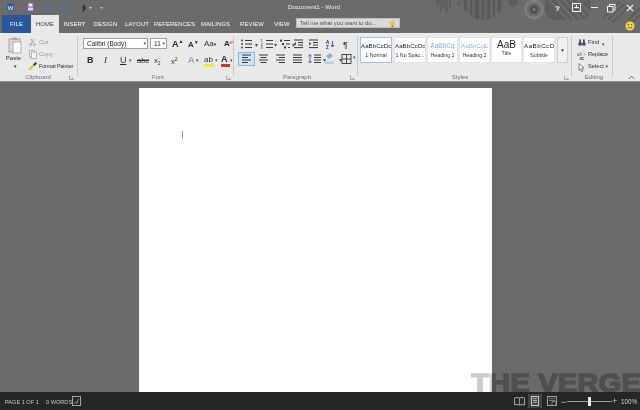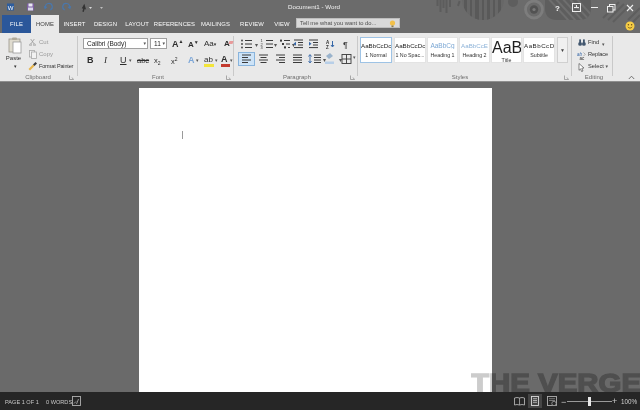--- a/index.html
+++ b/index.html
@@ -331,21 +331,21 @@
     </div>
     <div class="abs" style="left:427px;top:4px;width:31px;height:26px;background:#fff;border:1px solid #e3e3e3;box-sizing:border-box;">
       <div style="font-size:6.5px;color:#7ba7d4;text-align:center;margin-top:4px;white-space:nowrap;overflow:hidden;">AaBbCɡ</div>
       <div style="font-size:5.3px;color:#333;text-align:center;margin-top:3px;white-space:nowrap;overflow:hidden;">Heading 1</div>
     </div>
     <div class="abs" style="left:459px;top:4px;width:31px;height:26px;background:#fff;border:1px solid #e3e3e3;box-sizing:border-box;">
       <div style="font-size:6.2px;color:#8cb2d8;text-align:center;margin-top:4px;white-space:nowrap;overflow:hidden;">AaBbCcE</div>
       <div style="font-size:5.3px;color:#333;text-align:center;margin-top:3px;white-space:nowrap;overflow:hidden;">Heading 2</div>
     </div>
     <div class="abs" style="left:491px;top:4px;width:31px;height:26px;background:#fff;border:1px solid #e3e3e3;box-sizing:border-box;">
-      <div style="font-size:16px;color:#1e1e1e;text-align:center;margin-top:1px;white-space:nowrap;overflow:hidden;">AaB</div>
+      <div style="font-size:10px;color:#1e1e1e;text-align:center;margin-top:1px;white-space:nowrap;overflow:hidden;">AaB</div>
       <div style="font-size:5.3px;color:#333;text-align:center;margin-top:0px;white-space:nowrap;overflow:hidden;">Title</div>
     </div>
     <div class="abs" style="left:523px;top:4px;width:32px;height:26px;background:#fff;border:1px solid #e3e3e3;box-sizing:border-box;">
       <div style="font-size:6.2px;color:#1e1e1e;letter-spacing:0.5px;text-align:center;margin-top:4px;white-space:nowrap;overflow:hidden;">AaBbCcD</div>
       <div style="font-size:5.3px;color:#333;text-align:center;margin-top:3px;white-space:nowrap;overflow:hidden;">Subtitle</div>
     </div>
     <div class="abs" style="left:557px;top:4px;width:11px;height:26px;background:#f0f0f0;border:1px solid #d0d0d0;box-sizing:border-box;">
       <div style="font-size:5px;color:#444;text-align:center;margin-top:9px;">▼</div>
     </div>
     <div class="abs" style="left:430px;top:41px;width:60px;text-align:center;font-size:6px;color:#6e6e6e;">Styles</div>

